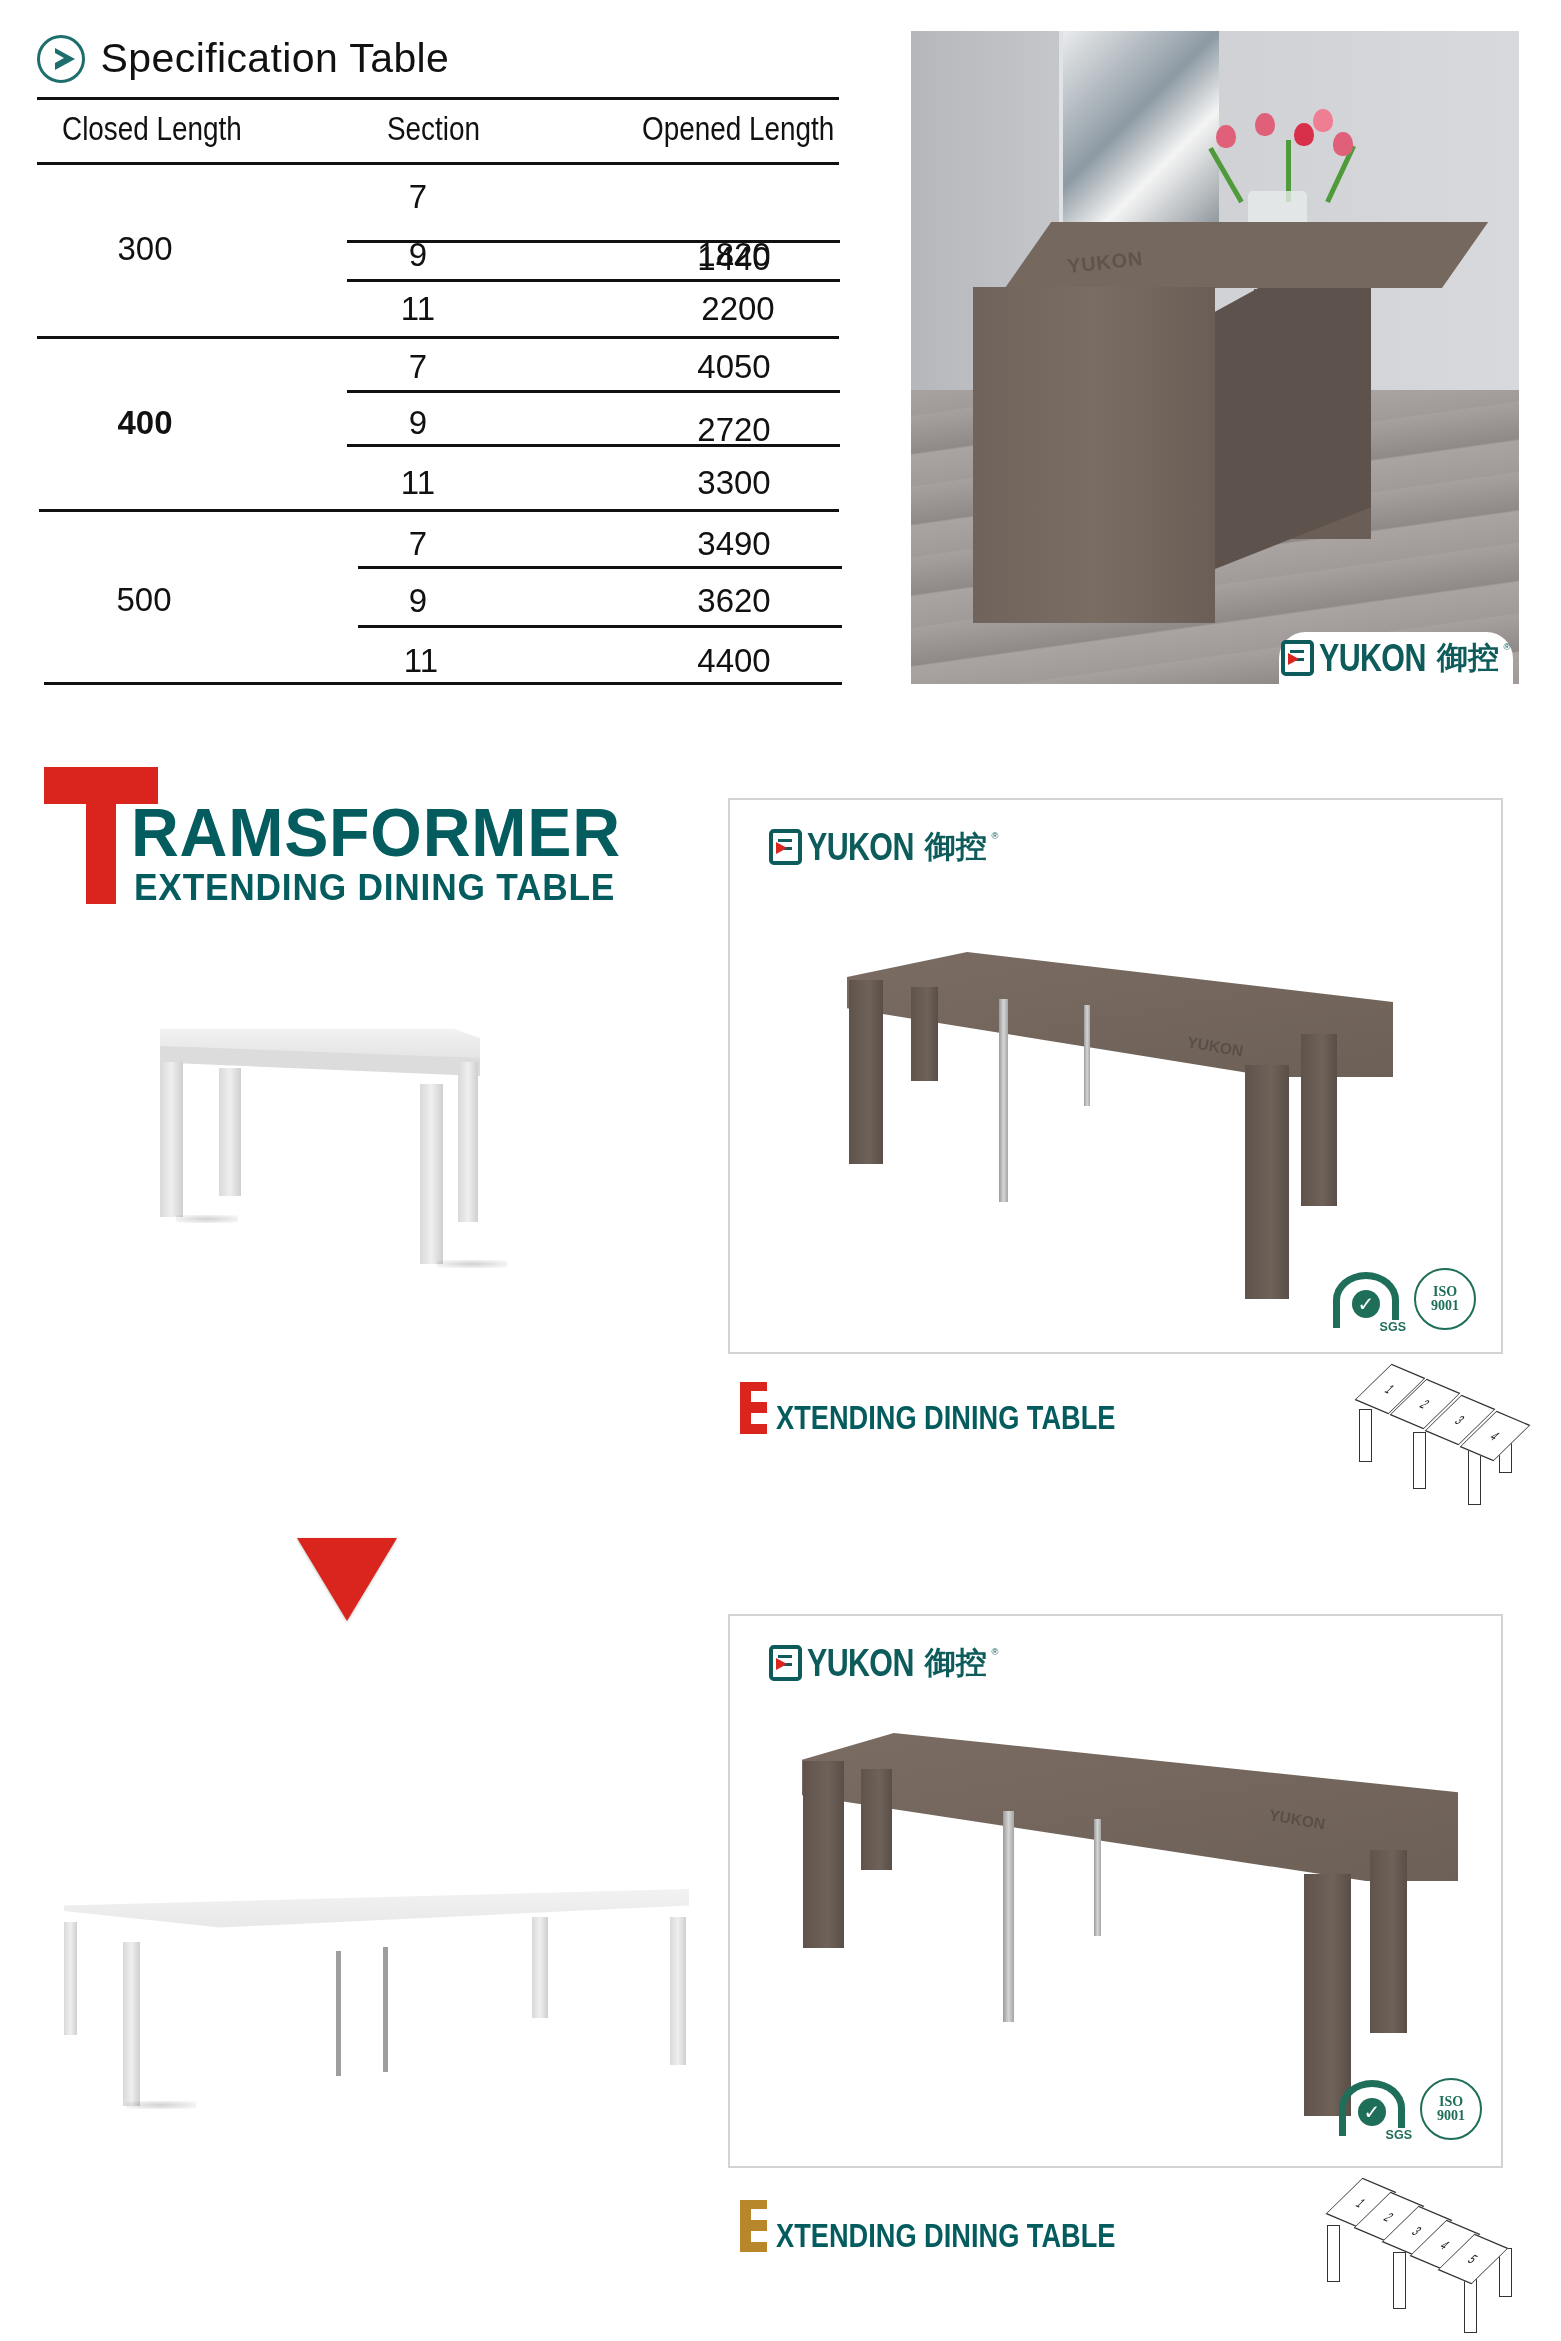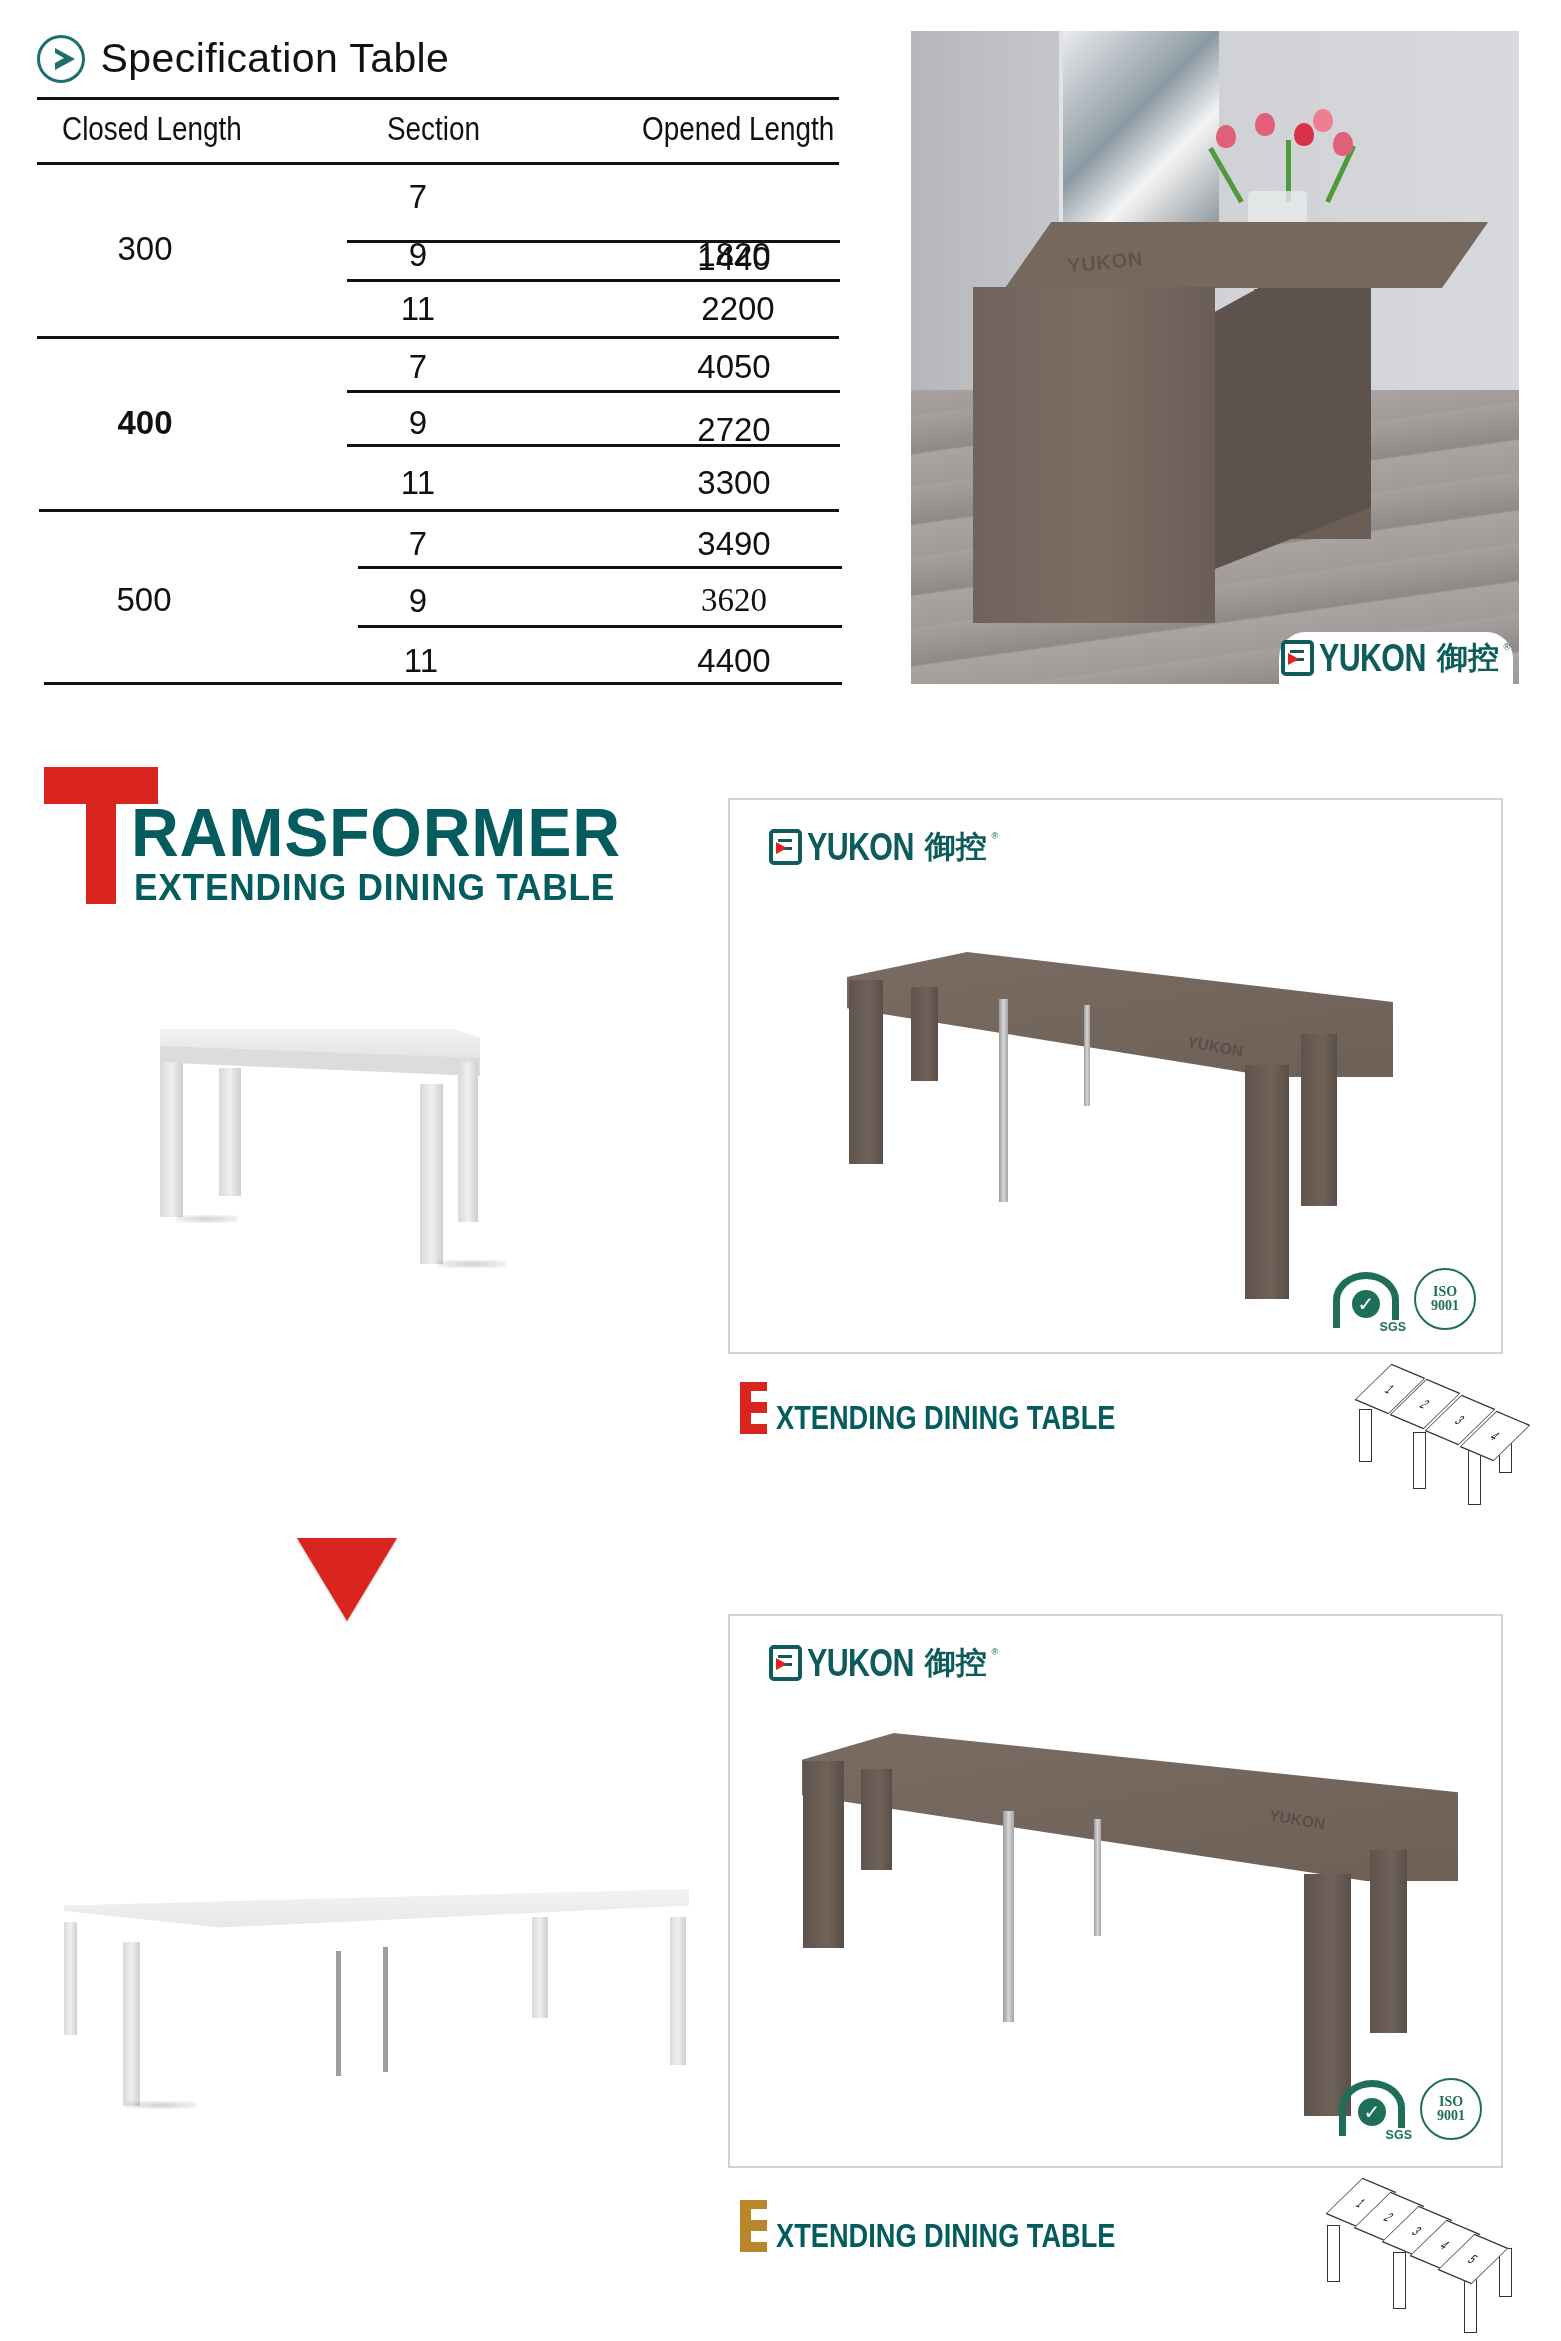--- a/index.html
+++ b/index.html
@@ -117,21 +117,21 @@
   <div class="hline" style="left:347px;top:444px;width:493px;"></div>
   <div class="td" style="left:340px;top:464px;">11</div>
   <div class="td" style="left:656px;top:464px;">3300</div>
   <div class="hline" style="left:39px;top:509px;width:800px;"></div>
 
   <div class="td" style="left:66px;top:581px;">500</div>
   <div class="td" style="left:340px;top:525px;">7</div>
   <div class="td" style="left:656px;top:525px;">3490</div>
   <div class="hline" style="left:358px;top:566px;width:484px;"></div>
   <div class="td" style="left:340px;top:582px;">9</div>
-  <div class="td" style="left:656px;top:582px;font-family:Liberation Serif, serif;">3620</div>
+  <div class="td" style="left:656px;top:582px;">3620</div>
   <div class="hline" style="left:358px;top:625px;width:484px;"></div>
   <div class="td" style="left:343px;top:642px;">11</div>
   <div class="td" style="left:656px;top:642px;">4400</div>
   <div class="hline" style="left:44px;top:682px;width:798px;"></div>
 </div>
 
 <div class="abs photo">
   <div class="wall"></div>
   <div class="floor"></div>
   <div class="mirror"></div>

